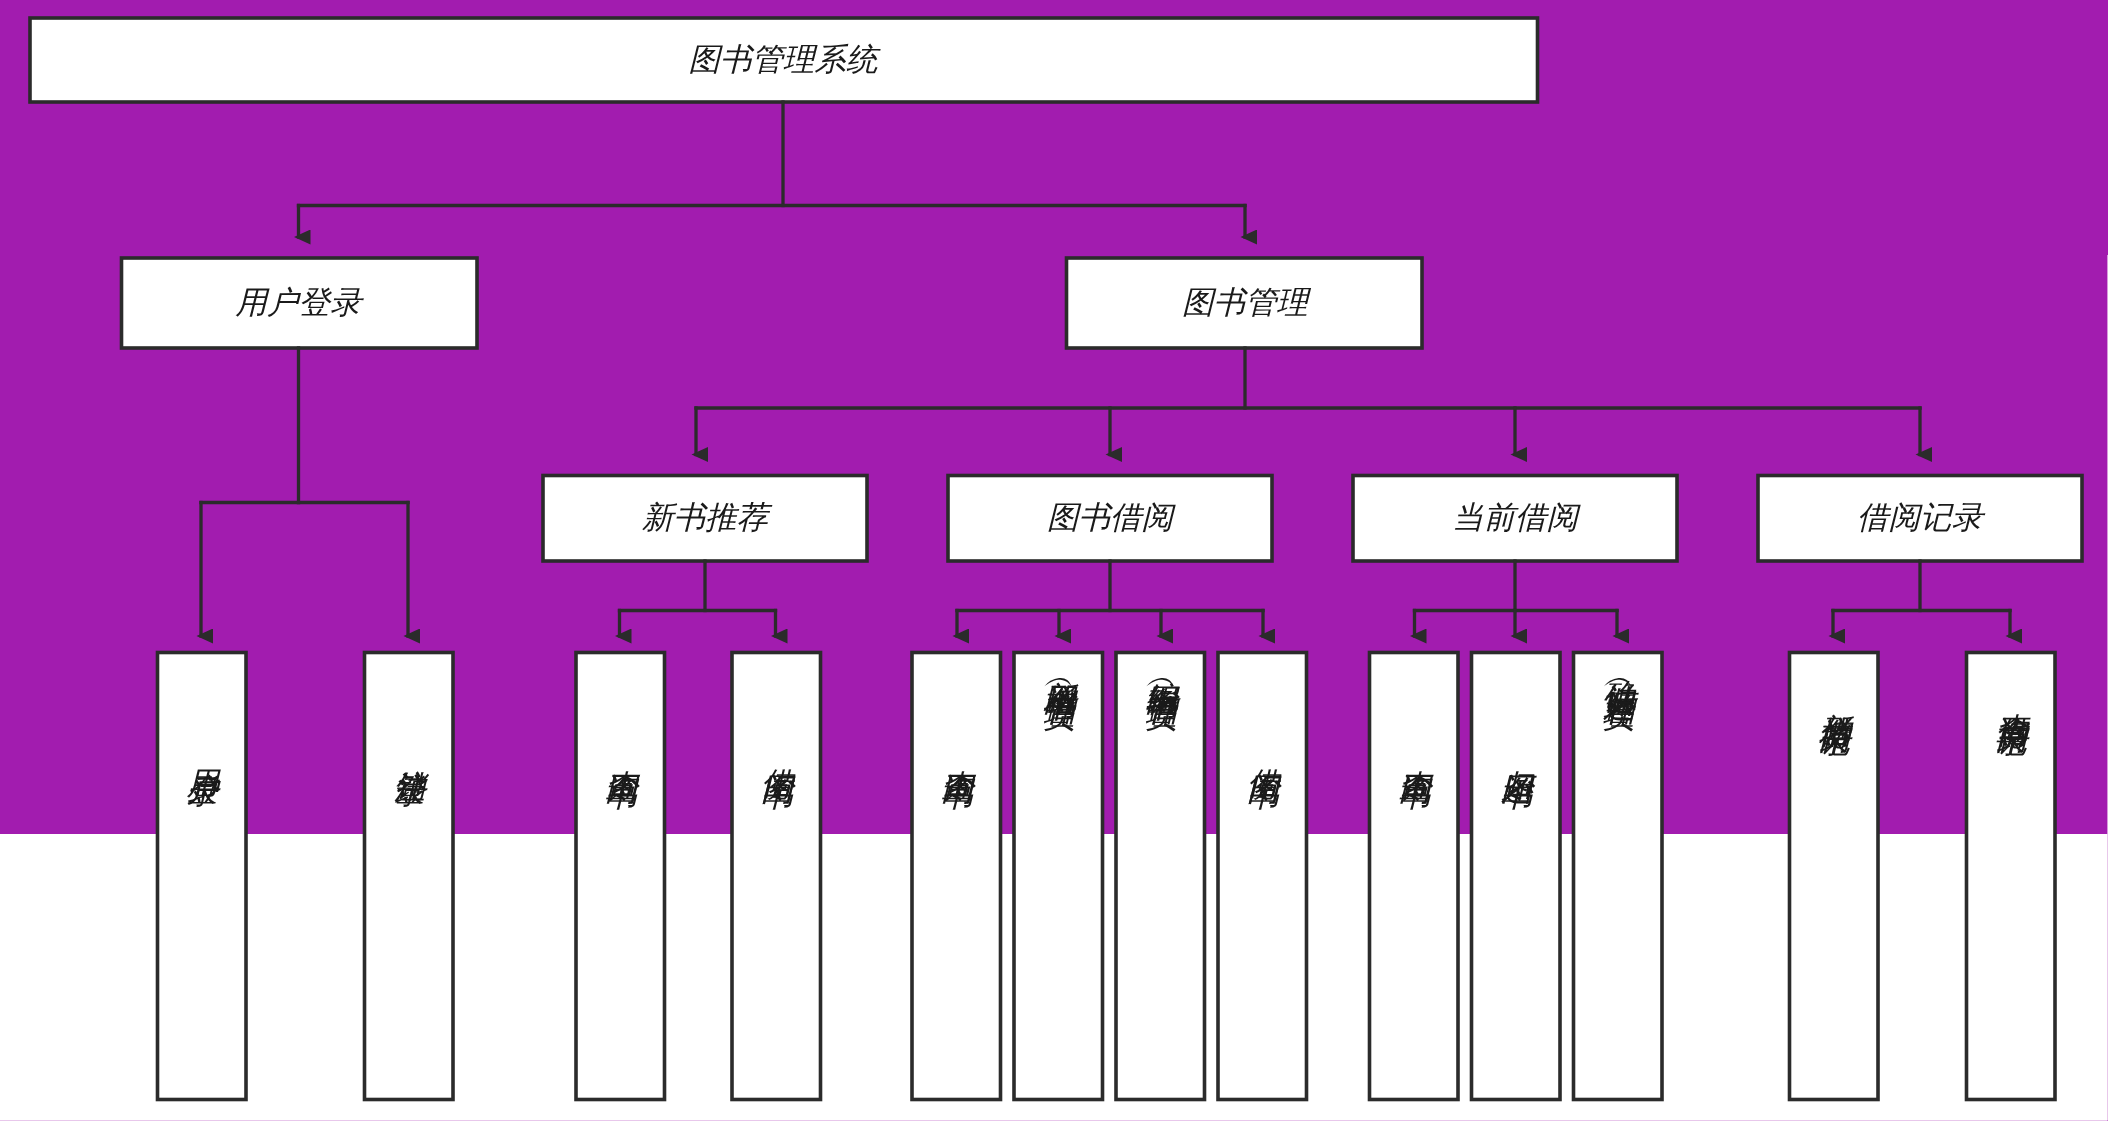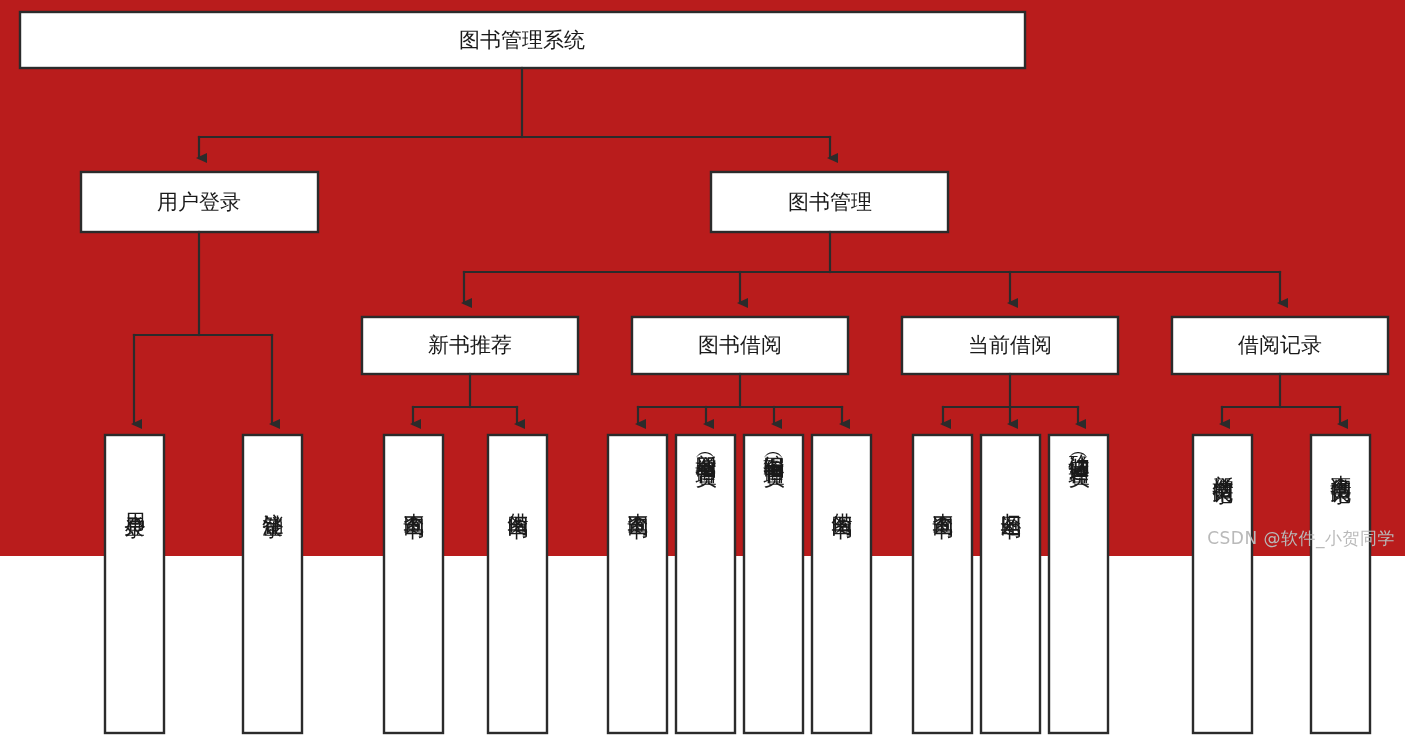--- a/index.html
+++ b/index.html
@@ -11,21 +11,22 @@
   body {
     width: 1405px;
     height: 747px;
     overflow: hidden;
     font-family: "DejaVu Sans", "Liberation Sans", sans-serif;
   }
   #diagram-root {
     position: relative;
     width: 1405px;
     height: 556px;
-    background: #b91c1c;
+    background: #a21caf;
+    font-style: italic;
   }
   svg.tree-canvas {
     position: absolute;
     left: 0;
     top: 0;
     width: 1405px;
     height: 747px;
     display: block;
   }
   .node-box {
@@ -211,15 +212,14 @@
       <rect class="node-box" x="1193" y="435" width="59" height="298"></rect>
       <text class="node-label-v" x="1223" y="464" text-anchor="middle">新增借阅记录</text>
     </g>
     <g>
       <rect class="node-box" x="1311" y="435" width="59" height="298"></rect>
       <text class="node-label-v" x="1341" y="464" text-anchor="middle">查询借阅记录</text>
     </g>
 
   </svg>
 
-  <div class="watermark-text">CSDN @软件_小贺同学</div>
 
 </div>
 
 </body></html>

